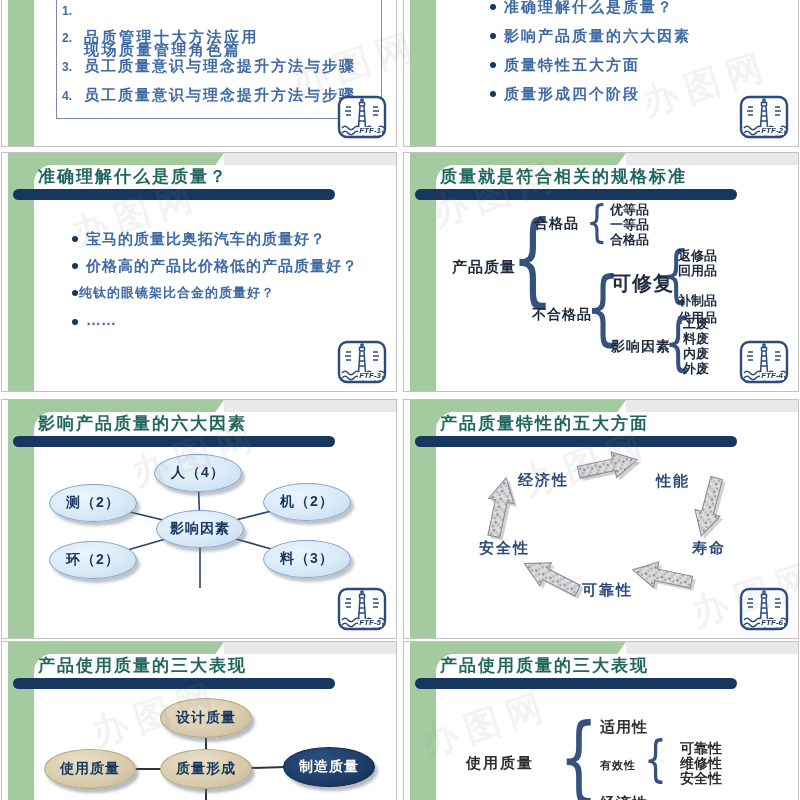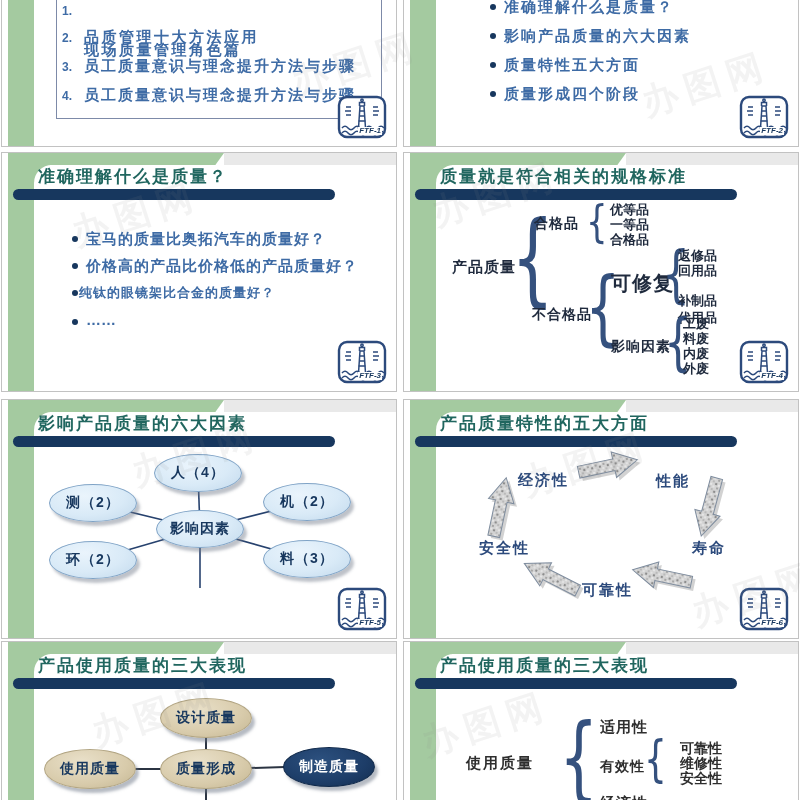--- a/index.html
+++ b/index.html
@@ -381,21 +381,21 @@
       <div class="band"></div>
       <div class="strip2"></div>
       <div class="strip"></div>
       <div class="panel"></div>
       <div class="title">产品使用质量的三大表现</div>
       <div class="bar"></div>
       <div class="content">
         <span class="t" style="left:62px;top:112px;font-size:15px;color:#2e2e2e;letter-spacing:2px;">使用质量</span>
         <span class="br" style="left:155px;top:70px;font-size:62px;transform:scaleY(1.5);">{</span>
         <span class="t" style="left:196px;top:76px;font-size:15px;color:#2e2e2e;letter-spacing:1px;">适用性</span>
-        <span class="t" style="left:196px;top:116px;font-size:14px;color:#2e2e2e;letter-spacing:1px;">有效性</span>
+        <span class="t" style="left:196px;top:116px;font-size:11px;color:#2e2e2e;letter-spacing:1px;">有效性</span>
         <span class="br" style="left:240px;top:92px;font-size:36px;transform:scaleY(1.4);">{</span>
         <span class="t" style="left:276px;top:98px;font-size:14px;color:#2e2e2e;">可靠性</span>
         <span class="t" style="left:276px;top:113px;font-size:14px;color:#2e2e2e;">维修性</span>
         <span class="t" style="left:276px;top:128px;font-size:14px;color:#2e2e2e;">安全性</span>
         <span class="t" style="left:196px;top:152px;font-size:15px;color:#2e2e2e;letter-spacing:1px;">经济性</span>
       </div>
     </div>
   </div>
 
 </div>

